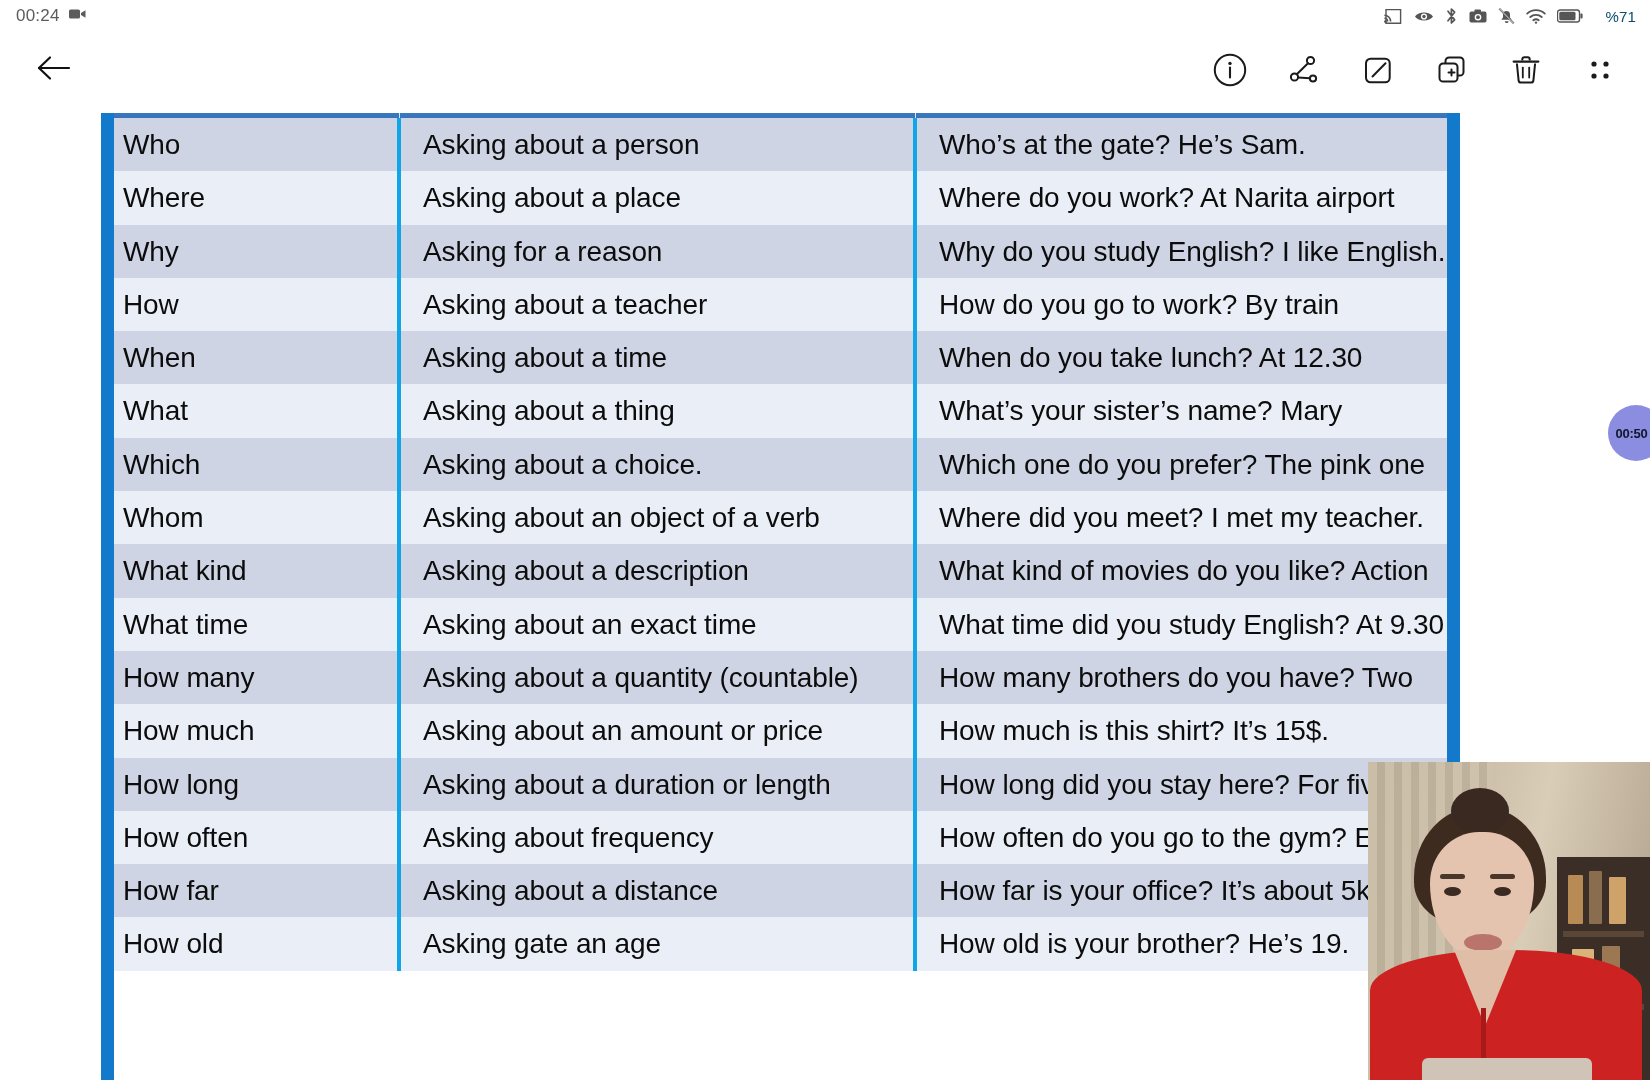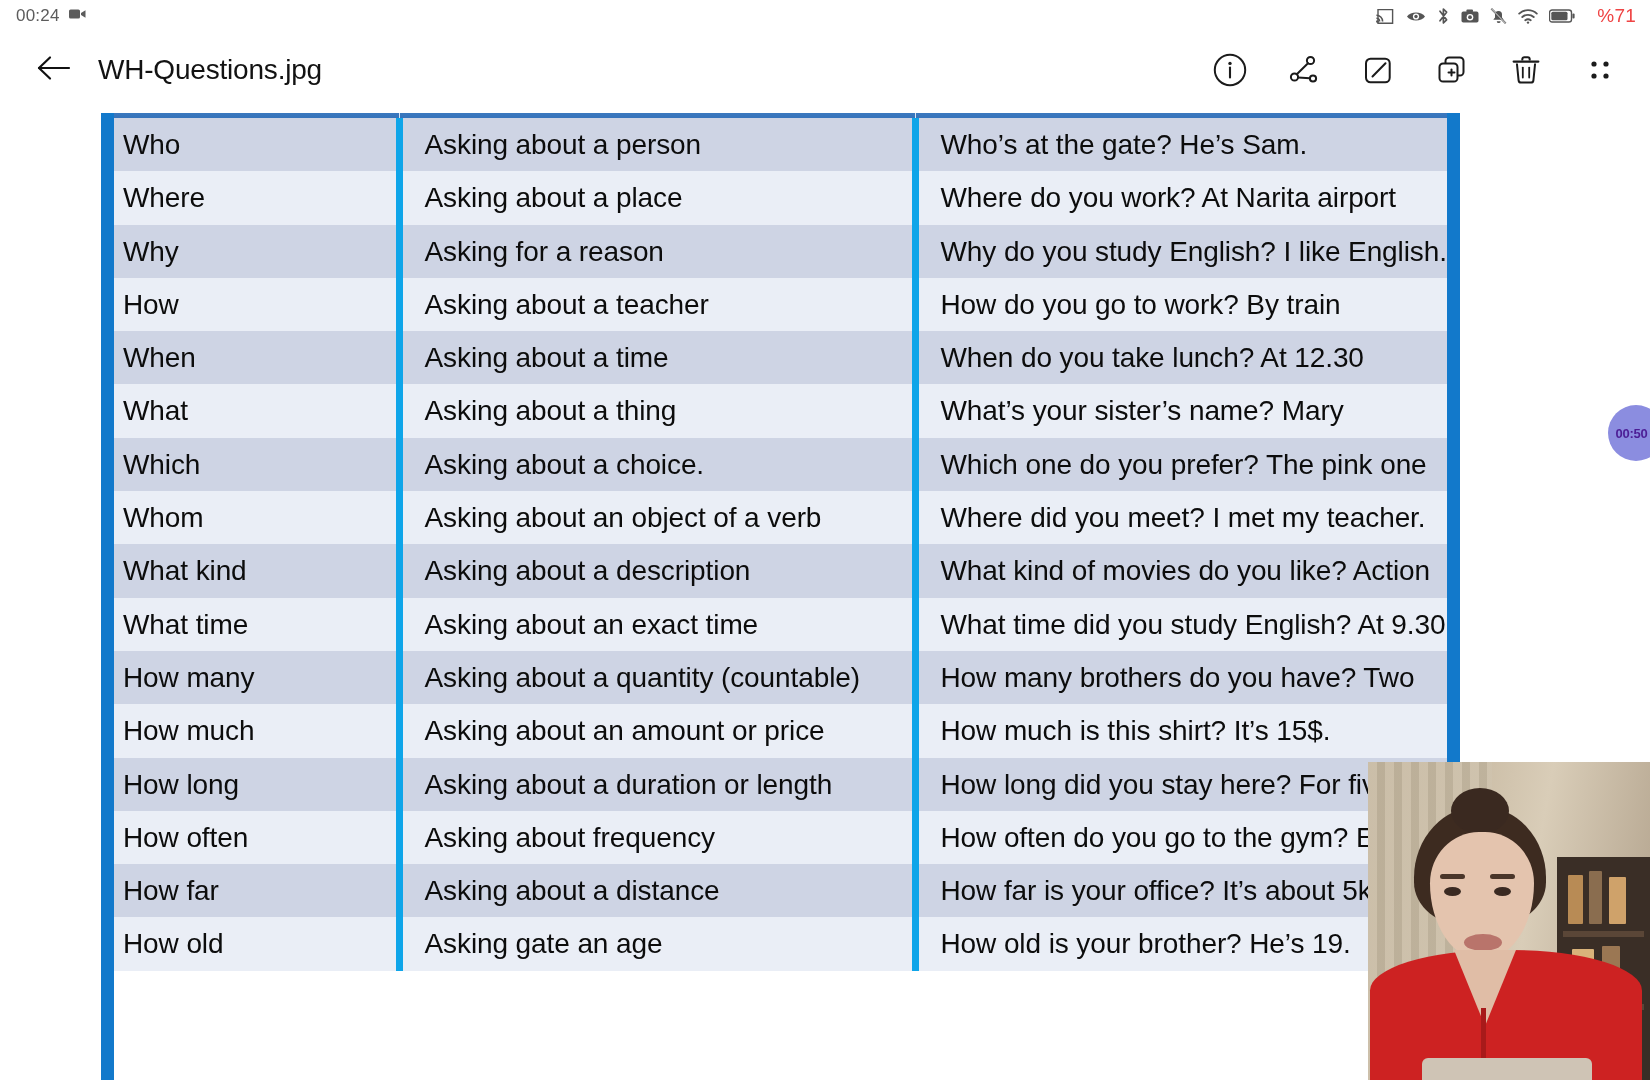--- a/index.html
+++ b/index.html
@@ -42,22 +42,22 @@
     letter-spacing: 0.2px;
     font-family: "Liberation Sans", sans-serif;
   }
   .status-right {
     display: flex;
     align-items: center;
     gap: 11px;
   }
   .status-right svg { display: block; }
   .battery-pct {
-    font-size: 19px;
-    color: #ef4444;
+    font-size: 15px;
+    color: #0c4a6e;
     letter-spacing: 0.2px;
     margin-left: 11px;
   }
 
   
   .app-bar {
     position: absolute;
     top: 32px; left: 0;
     width: 1650px;
     height: 76px;
@@ -136,21 +136,21 @@
     border-right: 1px solid #dbe5f1;
     vertical-align: middle;
   }
   .tbl thead th:last-child { border-right: none; }
 
   .tbl tbody td {
     height: 53.3px;
     font-size: 28px;
     color: #0c0c0c;
     padding: 0 14px 0 22px;
-    border-right: 7px solid #0ea5e9;
+    border-right: 4px solid #0ea5e9;
     white-space: nowrap;
     overflow: hidden;
     letter-spacing: -0.1px;
     line-height: 53.3px;
     font-family: "Liberation Sans", sans-serif;
   }
   .tbl tbody td:last-child { border-right: none; }
   .tbl tbody tr:nth-child(odd)  td { background: #ced4e4; }
   .tbl tbody tr:nth-child(even) td { background: #eaeef6; }
 
@@ -192,21 +192,21 @@
     border-radius: 50%;
     background: #8b8de0;
     display: flex;
     align-items: center;
     justify-content: center;
     z-index: 8;
     cursor: pointer;
   }
   .timer-badge span {
     font-size: 13px;
-    color: #4c1d95;
+    color: #0f172a;
     font-weight: bold;
     margin-right: 9px;
     letter-spacing: -0.2px;
   }
 
   
   .pip {
     position: absolute;
     left: 1368px;
     top: 654px;
@@ -398,21 +398,20 @@
 
     <div class="back-btn">
       <span>
         <svg width="34" height="26" viewBox="0 0 34 26">
           <line x1="2" y1="13" x2="32" y2="13" stroke="#111" stroke-width="2.2" stroke-linecap="round"></line>
           <polyline points="13,2.5 2,13 13,23.5" fill="none" stroke="#111" stroke-width="2.2" stroke-linecap="round" stroke-linejoin="round"></polyline>
         </svg>
       </span>
     </div>
 
-    <div class="file-title nowrap">WH-Questions.jpg</div>
 
     <div class="app-bar-spacer"></div>
 
     <div class="app-actions">
 
       <div class="action-btn">
         <span>
           <svg width="36" height="36" viewBox="0 0 36 36">
             <circle cx="18" cy="18" r="15.2" fill="none" stroke="#1b1b1b" stroke-width="2"></circle>
             <circle cx="18" cy="11.4" r="1.7" fill="#1b1b1b"></circle>

